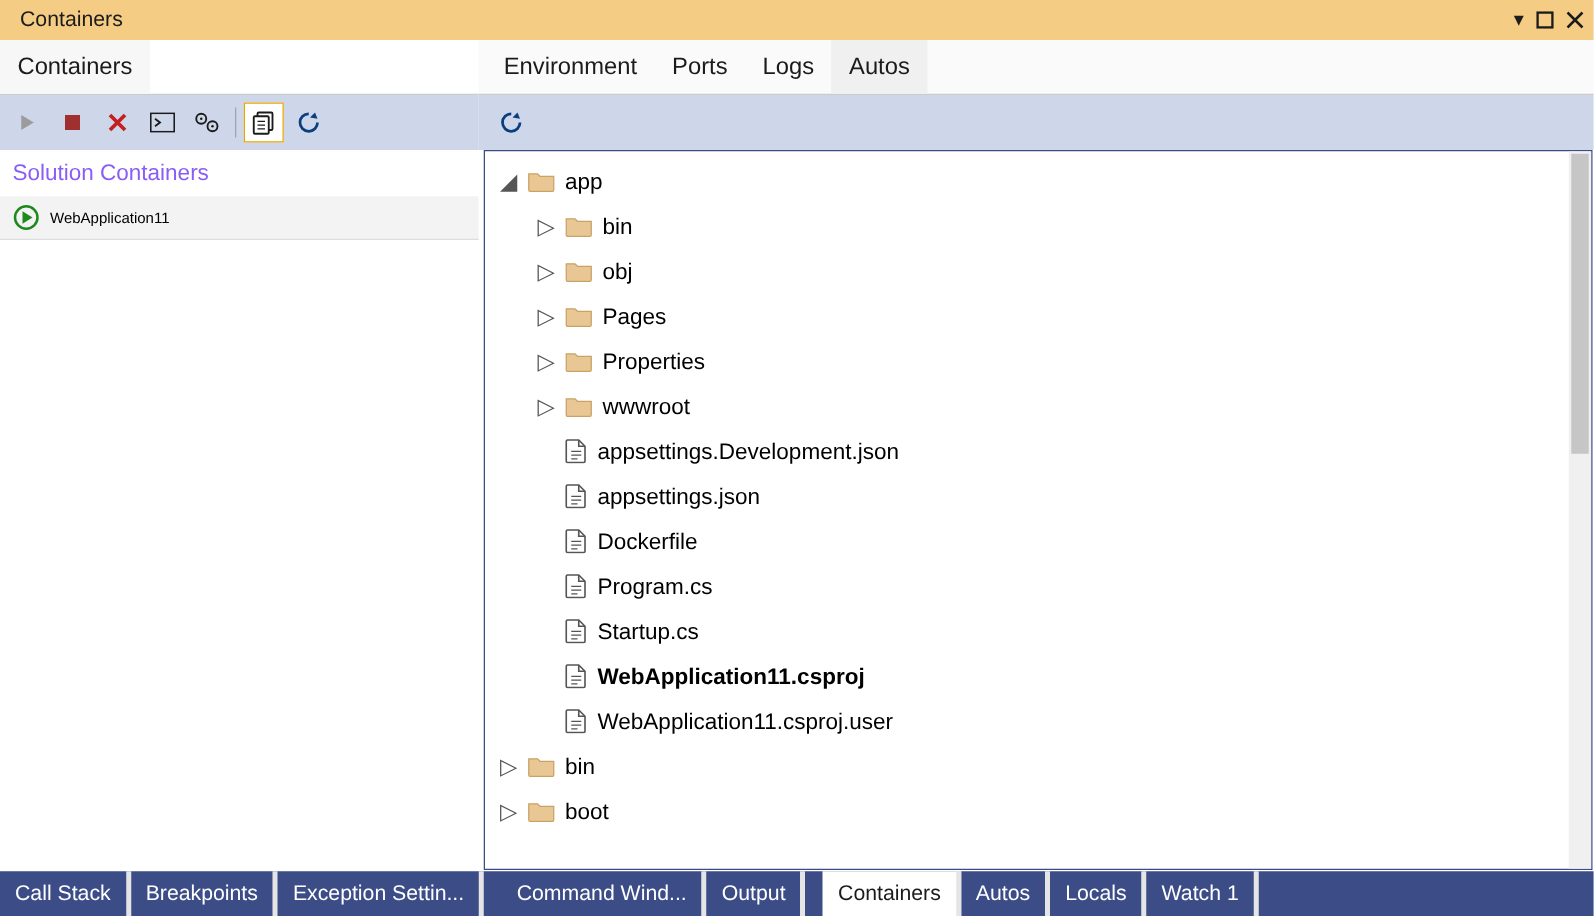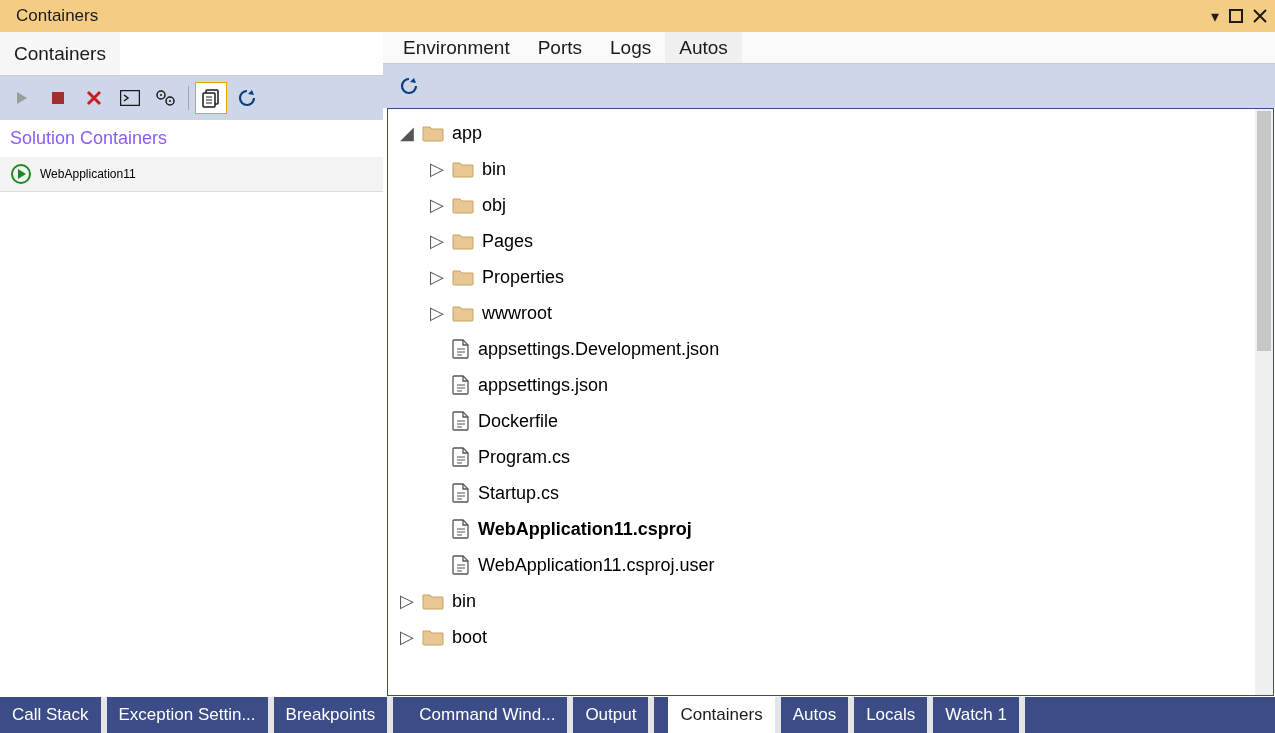--- a/index.html
+++ b/index.html
@@ -26,38 +26,38 @@
 .tb-btn.selected { background:#fff; border:1px solid #e5a600; }
 .tb-sep { width:1px; height:24px; background:#9aa4c0; margin:0 2px; }
 
 .left-body { flex: 1; background: #fff; overflow: auto; }
 .section-header { padding: 8px 10px; color: #8b5cf6; font-size: 18px; }
 .list-item { display: flex; align-items: center; gap: 8px; padding: 6px 10px; background: #f3f3f3; border-bottom: 1px solid #ddd; cursor: pointer; }
 .list-item .play-icon { width:22px; height:22px; }
 
 
 .right { flex: 1; display: flex; flex-direction: column; min-height:0; }
-.right-tabs { height: 32px; background: #fafafa; display: flex; align-items: stretch; border-bottom: 1px solid #ccc; padding-left:6px; }
+.right-tabs { height: 44px; background: #fafafa; display: flex; align-items: stretch; border-bottom: 1px solid #ccc; padding-left:6px; }
 .right-tab { padding: 0 14px; display: flex; align-items: center; font-size: 19px; color: #1b1b1b; cursor: pointer; }
 .right-tab.active { background: #f0f0f0; }
 
 .right-toolbar { height: 44px; background: #ced6ea; display: flex; align-items: center; padding: 0 10px; }
 .right-body { flex:1; position:relative; overflow:hidden; border:1px solid #3b4c87; margin: 0 1px 1px 4px; }
 .tree-scroll { position:absolute; top:0; left:0; right:18px; bottom:0; overflow:auto; padding:6px 0; font-size:18px; }
 .scrollbar { position:absolute; top:0; right:0; bottom:0; width:18px; background:#f0f0f0; }
 .scroll-thumb { position:absolute; top:2px; right:2px; width:14px; height:240px; background:#c6c6c6; }
 
 .tree-row { display:flex; align-items:center; height:36px; gap:8px; cursor:pointer; white-space:nowrap; }
 .expander { width:14px; display:flex; justify-content:center; color:#555; }
 .folder { width:22px; height:18px; }
 .fileicon { width:18px; height:20px; }
 
 
 .bottom { height: 36px; background: #3b4c87; display: flex; align-items: stretch; color: #fff; }
-.bottom-tab { padding: 0 12px; display:flex; align-items:center; font-size: 17px; border-right: 6px solid #e5e5e5; cursor:pointer; white-space:nowrap; }
+.bottom-tab { padding: 0 12px; display:flex; align-items:center; font-size: 17px; border-right: 4px solid #e5e5e5; cursor:pointer; white-space:nowrap; }
 .bottom-tab.active { background: #fff; color: #1b1b1b; }
 .bottom-gap { width:14px; }
 
 svg { display:block; }
 </style>
 </head>
 <body>
 
 <div class="titlebar">
   <span class="titlebar-title">Containers</span>
@@ -312,22 +312,22 @@
         </div>
       <div class="scrollbar">
         <div class="scroll-thumb"></div>
       </div>
     </div>
   </div>
 </div>
 
 <div class="bottom" id="bottom">
     <div class="bottom-tab">Call Stack</div>
+    <div class="bottom-tab">Breakpoints</div>
     <div class="bottom-tab">Exception Settin...</div>
-    <div class="bottom-tab">Breakpoints</div>
     <div class="bottom-gap"></div>
     <div class="bottom-tab">Command Wind...</div>
     <div class="bottom-tab">Output</div>
     <div class="bottom-gap"></div>
     <div class="bottom-tab active">Containers</div>
     <div class="bottom-tab">Autos</div>
     <div class="bottom-tab">Locals</div>
     <div class="bottom-tab">Watch 1</div>
   </div>
 

